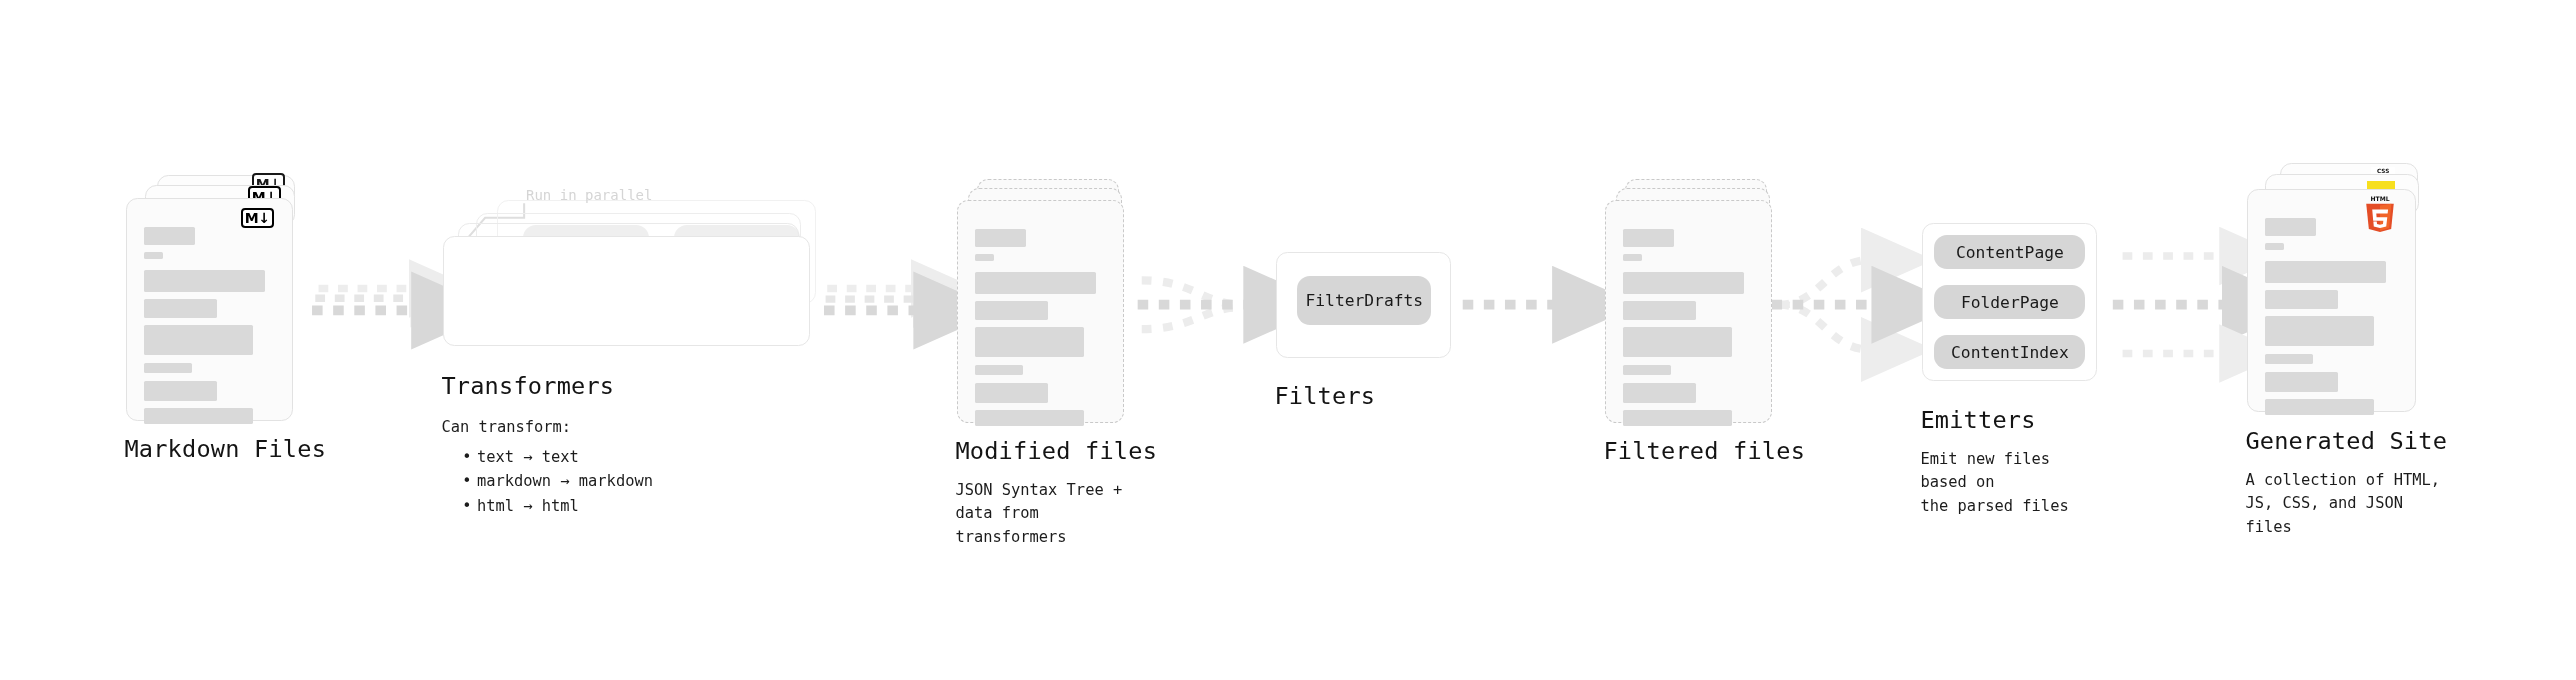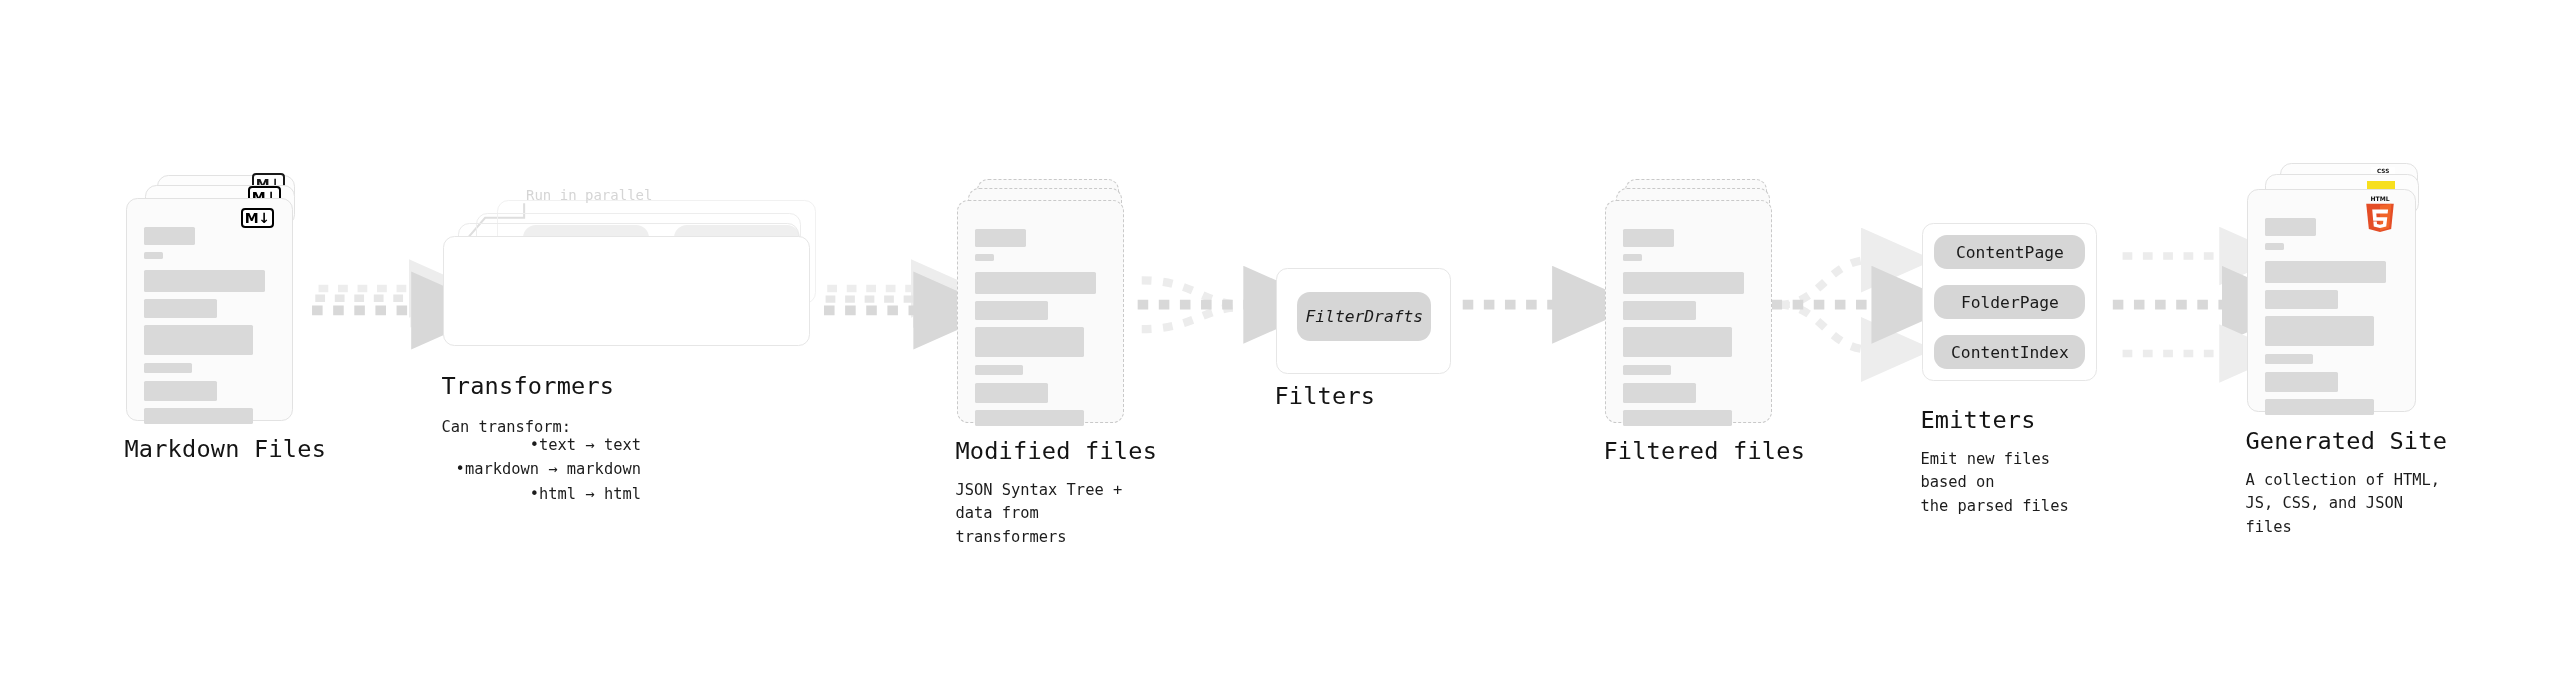--- a/index.html
+++ b/index.html
@@ -44,24 +44,23 @@
     color: #1c1c1c;
     line-height: 1.55;
     white-space: pre-line;
     margin-top: 10.6px;
   }
   .bullets {
     font-family: "DejaVu Sans Mono", "Liberation Mono", monospace;
     font-size: 15.4px;
     line-height: 1.58;
     color: #1c1c1c;
-    margin: 4px;
+    margin: 16px;
     padding: 0;
     list-style: none;
-    text-align: right;
   }
   .bullets li::before {
     content: "\2022";
     display: inline-block;
     width: 14.6px;
     margin-left: 4.9px;
   }
 
   
   .doc-stack {
@@ -328,21 +327,21 @@
         </div>
       </div>
     </div>
 
     <div class="node-title" style="position:absolute; left:-1.6px; top:258px;">Modified files</div>
     <div class="node-sub" style="position:absolute; left:-1.6px; top:289px;">JSON Syntax Tree +
 data from transformers</div>
   </div>
 
   <div class="node" style="left:1276px; top:252px;">
-    <div class="proc-box" style="position:relative; left:0; top:16px; width:175px; height:106px;font-style:italic;">
+    <div class="proc-box" style="position:relative; left:0; top:0; width:175px; height:106px;">
       <div class="chip" style="left:20.3px; top:23px; width:134px; height:49px;">FilterDrafts</div>
     </div>
 
     <div class="node-title" style="position:absolute; left:-1.6px; top:130px;">Filters</div>
   </div>
 
   <div class="node" style="left:1605px; top:179px;">
     <div class="doc-stack" style="width:187px; height:252px;">
       <div class="doc dashed" style="left:20.3px; top:0px; width:142px; height:37px;"></div>
       <div class="doc dashed" style="left:10.6px; top:9px; width:154px; height:41px;"></div>

